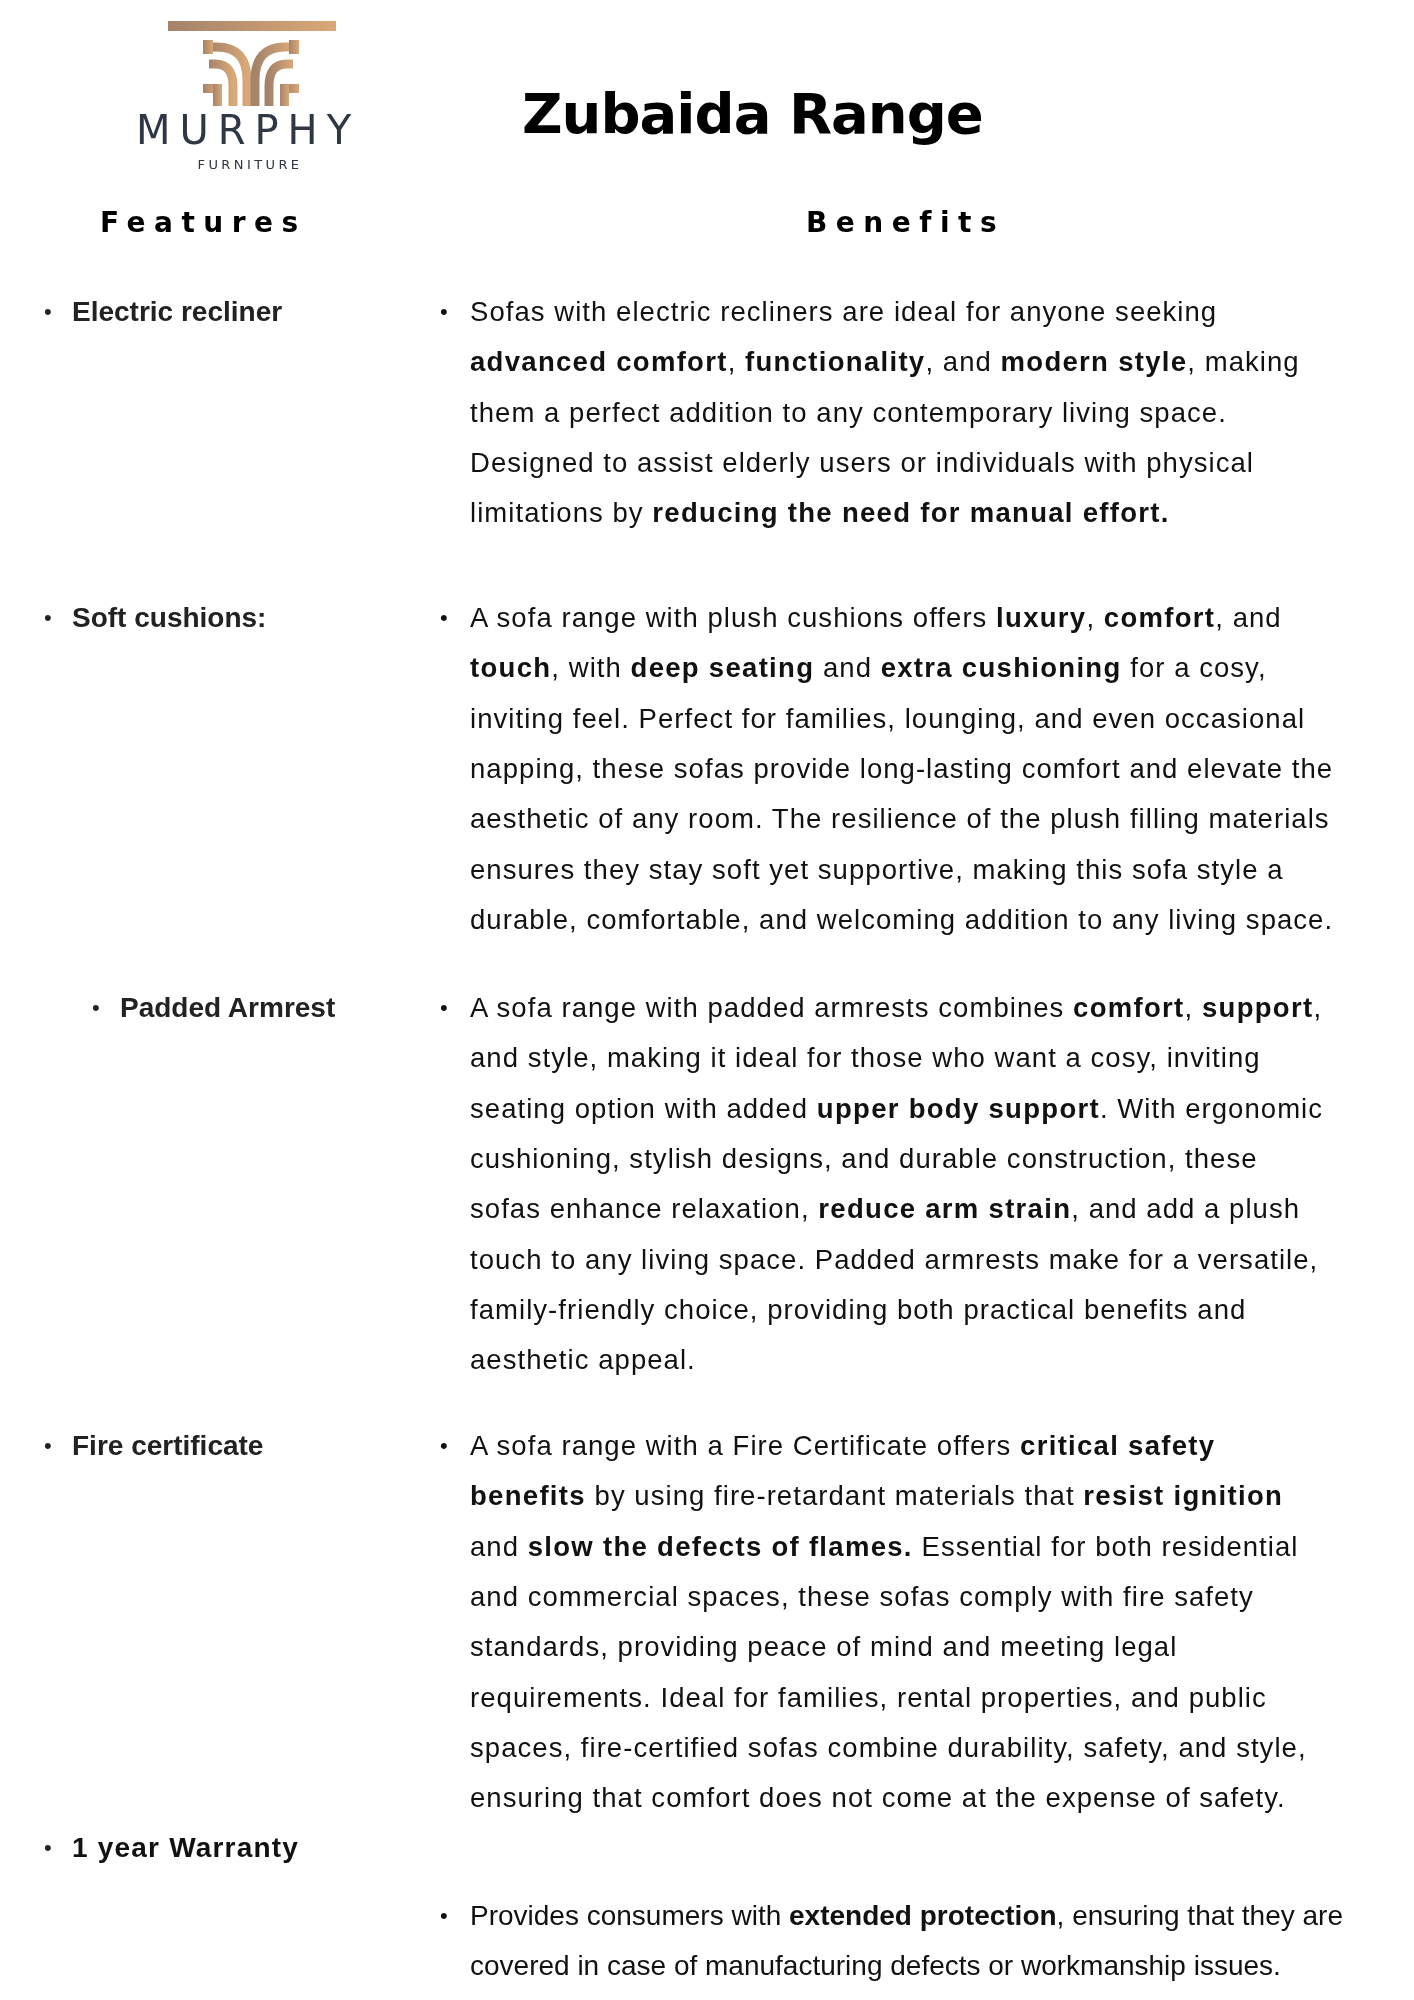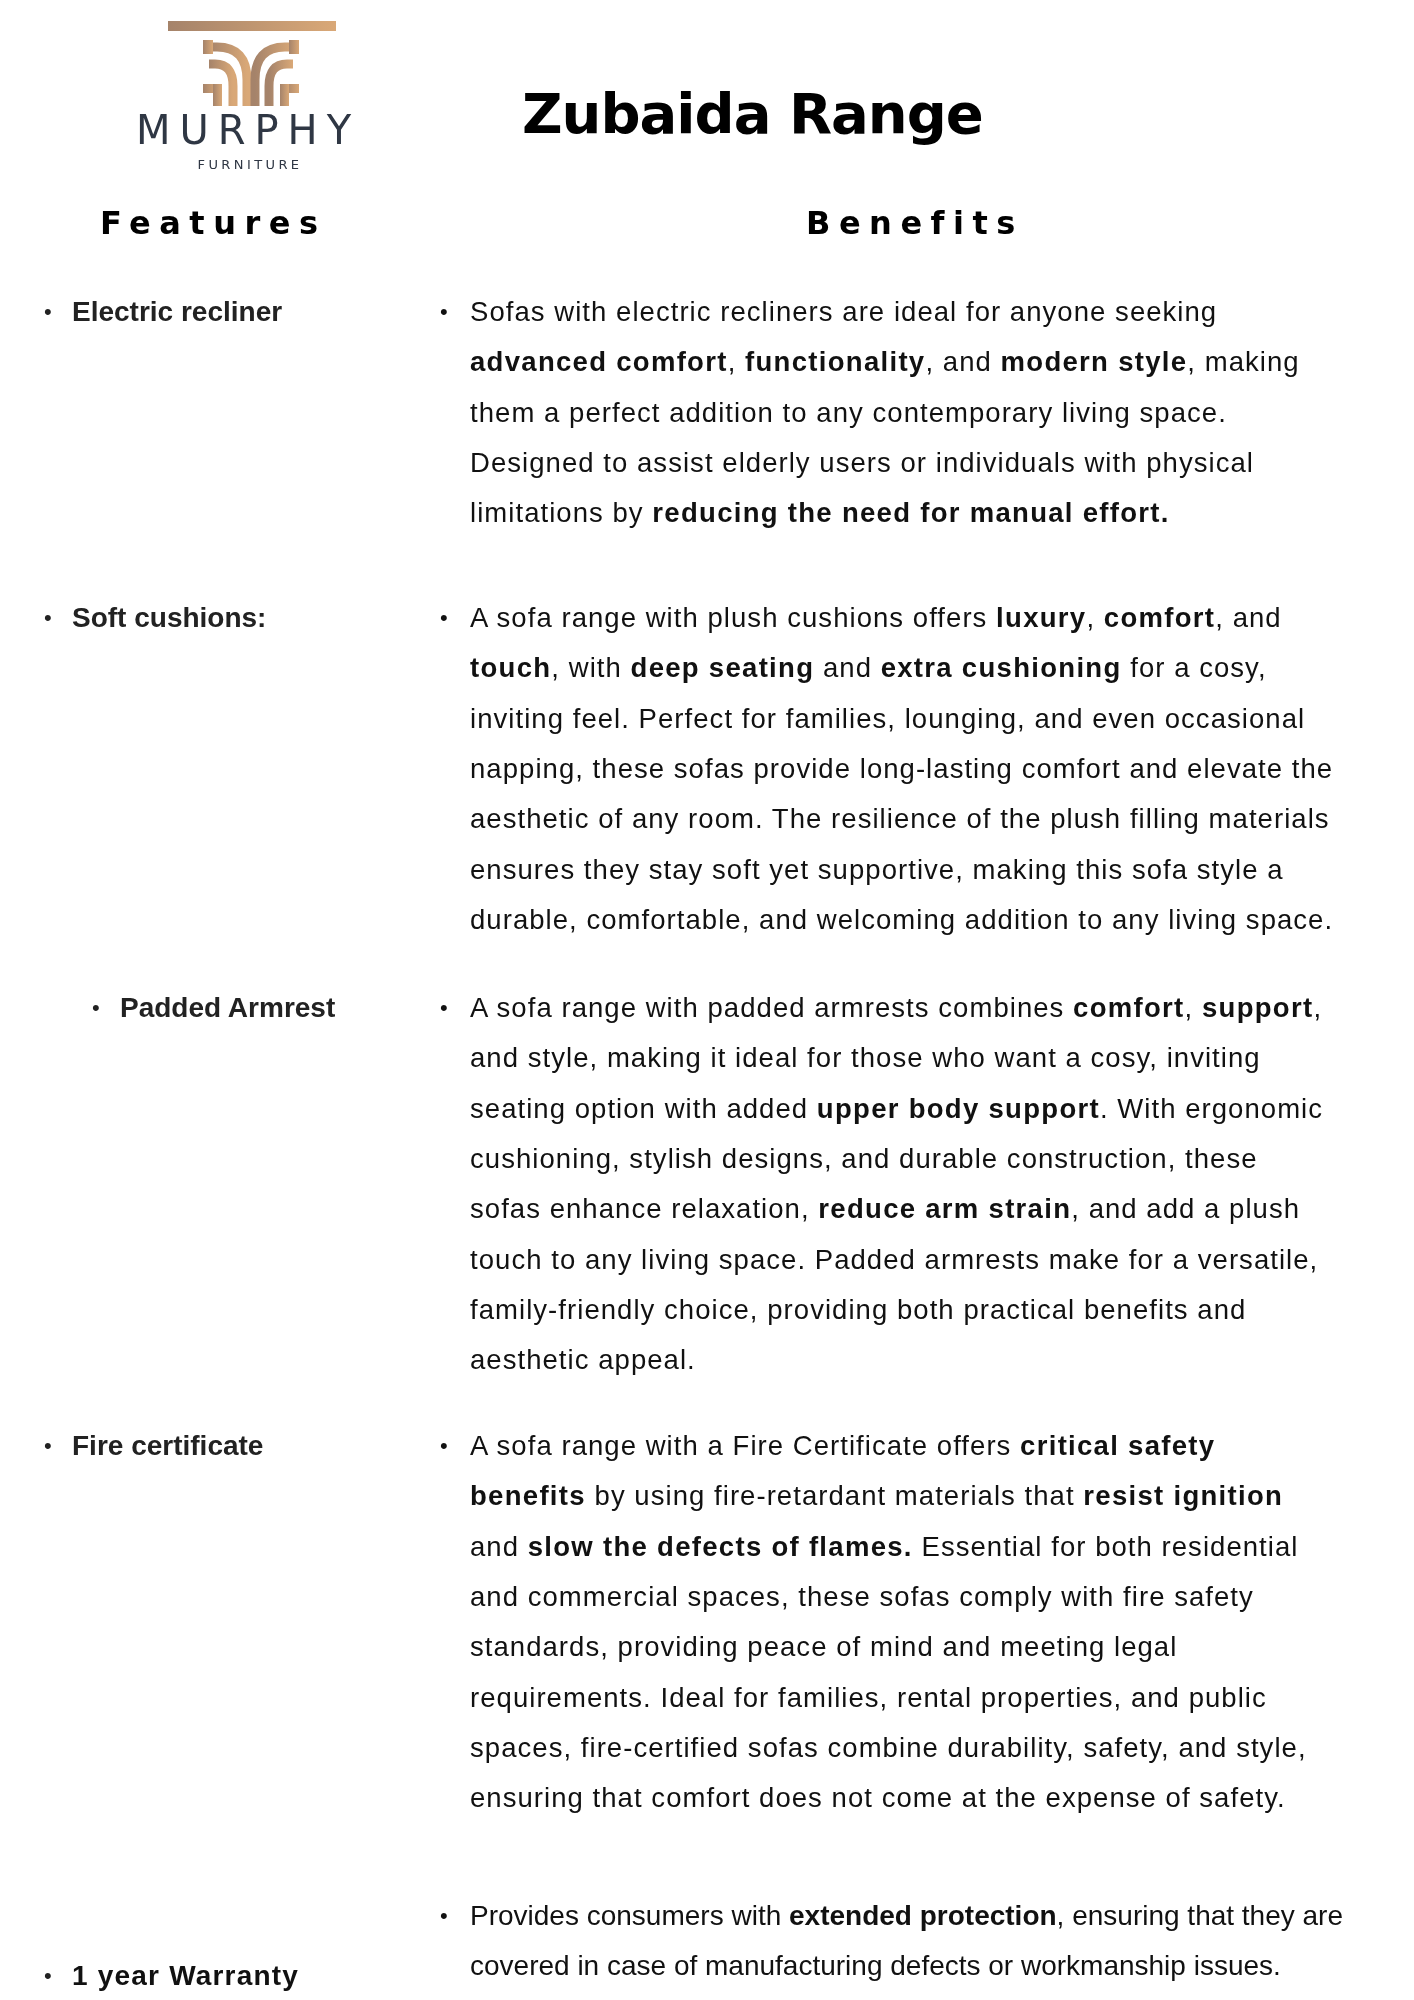--- a/index.html
+++ b/index.html
@@ -4,21 +4,21 @@
 <style>
   html, body { margin:0; padding:0; background:#ffffff; }
   body { width:1414px; height:2000px; position:relative; overflow:hidden; font-family:"Liberation Sans", sans-serif; color:#111; }
   .abs { position:absolute; }
   
   .logo-bar { left:168px; top:21px; width:168px; height:10px; background:linear-gradient(90deg,#a5836a,#d9a877); }
   .logo-mark { left:203px; top:40px; width:96px; height:66px; }
   .logo-word { left:114px; top:108px; width:268px; font-family:"DejaVu Sans", sans-serif; font-size:40px; letter-spacing:9px; color:#2f3744; text-align:center; line-height:44px; }
   .logo-sub { left:166px; top:154px; width:168px; font-family:"DejaVu Sans", sans-serif; font-size:13px; letter-spacing:3.4px; color:#2f3744; text-align:center; line-height:22px; }
   .title { left:522px; top:64px; font-family:"DejaVu Sans", sans-serif; font-weight:bold; font-size:56px; letter-spacing:-1px; color:#000; line-height:100px; white-space:nowrap; }
-  .col-head { top:198px; font-family:"DejaVu Sans", sans-serif; font-weight:bold; font-size:32px; letter-spacing:8.5px; color:#000; line-height:50px; white-space:nowrap; }
+  .col-head { top:198px; font-family:"DejaVu Sans", sans-serif; font-weight:bold; font-size:28px; letter-spacing:8.5px; color:#000; line-height:50px; white-space:nowrap; }
   .col-head.features { left:100px; }
   .col-head.benefits { left:806px; }
 
   .feature { left:44px; font-family:"Liberation Sans", sans-serif; font-weight:bold; font-size:28px; color:#222; line-height:36px; white-space:nowrap; }
   .feature .dot, .benefit-line .dot { display:inline-block; width:28px; font-weight:normal; font-size:22px; position:relative; top:-2px; }
   .feature .lbl { }
   .feature.spaced .lbl { letter-spacing:1.2px; color:#111; }
 
   .benefit { left:440px; width:960px; }
   .benefit-line { position:absolute; left:0; white-space:nowrap; font-family:"Liberation Sans", sans-serif; font-size:27.5px; letter-spacing:1.05px; color:#111; line-height:36px; }
@@ -66,21 +66,21 @@
 </div>
 <div class="abs feature" style="top:600px;">
   <span class="dot">•</span><span class="lbl">Soft cushions:</span>
 </div>
 <div class="abs feature" style="top:990px;margin-left:48px;">
   <span class="dot">•</span><span class="lbl">Padded Armrest</span>
 </div>
 <div class="abs feature" style="top:1428px;">
   <span class="dot">•</span><span class="lbl">Fire certificate</span>
 </div>
-<div class="abs feature spaced" style="top:1958px;">
+<div class="abs feature spaced" style="top:1830px;">
   <span class="dot">•</span><span class="lbl">1 year Warranty</span>
 </div>
 
 <div class="abs benefit" style="top:294px;">
     <div class="benefit-line" style="top: 0px;"><span class="dot">•</span><span class="txt"><span>Sofas with electric recliners are ideal for anyone seeking</span></span></div>
     <div class="benefit-line" style="top: 50.3px;">
       <span class="txt"><b>advanced comfort</b><span>, </span><b>functionality</b><span>, and </span><b>modern style</b><span>, making</span></span>
     </div>
     <div class="benefit-line" style="top: 100.6px;">
       <span class="txt"><span>them a perfect addition to any contemporary living space.</span></span>

